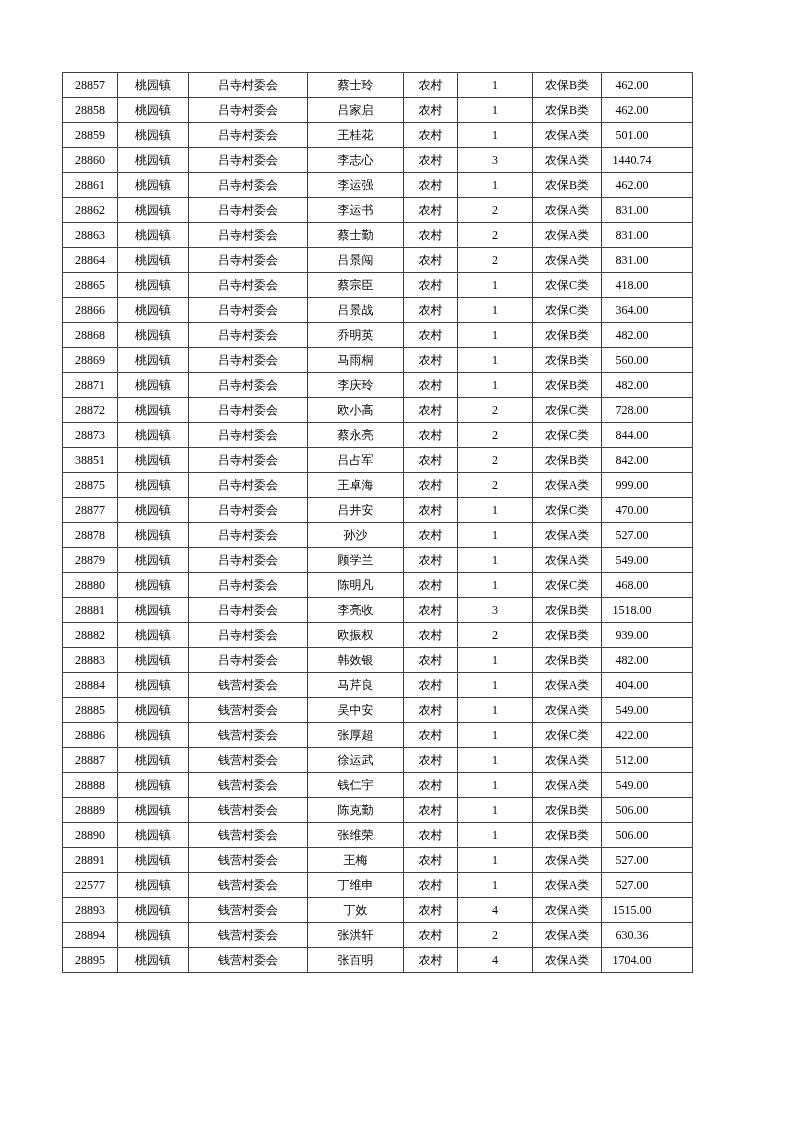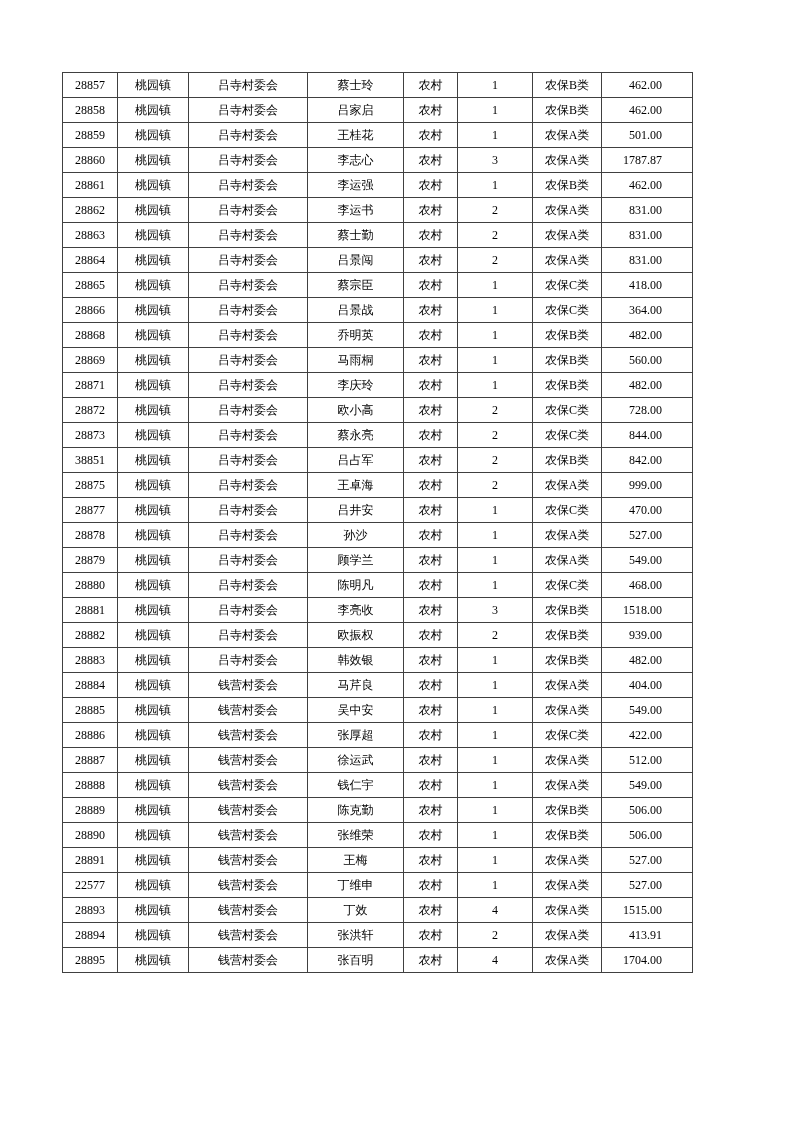--- a/index.html
+++ b/index.html
@@ -35,21 +35,21 @@
     height:25px;
     font-size:12px;
     line-height:24px;
     text-align:center;
     white-space:nowrap;
     overflow:hidden;
     padding:0;
   }
   .partial-table td { height:28px; border-bottom:none; }
   .data-table td.col-7 {
-    text-align:right;
+    text-align:center;
     padding-right:30px;
   }
 </style>
 </head>
 <body>
 
 <div class="page">
 
   <table class="data-table">
     <colgroup>
@@ -94,21 +94,21 @@
           <td class="col-7">501.00</td>
         </tr>
         <tr>
           <td class="col-0">28860</td>
           <td class="col-1">桃园镇</td>
           <td class="col-2">吕寺村委会</td>
           <td class="col-3">李志心</td>
           <td class="col-4">农村</td>
           <td class="col-5">3</td>
           <td class="col-6">农保A类</td>
-          <td class="col-7">1787.87</td>
+          <td class="col-7">1440.74</td>
         </tr>
         <tr>
           <td class="col-0">28861</td>
           <td class="col-1">桃园镇</td>
           <td class="col-2">吕寺村委会</td>
           <td class="col-3">李运强</td>
           <td class="col-4">农村</td>
           <td class="col-5">1</td>
           <td class="col-6">农保B类</td>
           <td class="col-7">462.00</td>
@@ -404,21 +404,21 @@
           <td class="col-7">1515.00</td>
         </tr>
         <tr>
           <td class="col-0">28894</td>
           <td class="col-1">桃园镇</td>
           <td class="col-2">钱营村委会</td>
           <td class="col-3">张洪轩</td>
           <td class="col-4">农村</td>
           <td class="col-5">2</td>
           <td class="col-6">农保A类</td>
-          <td class="col-7">413.91</td>
+          <td class="col-7">630.36</td>
         </tr>
         <tr>
           <td class="col-0">28895</td>
           <td class="col-1">桃园镇</td>
           <td class="col-2">钱营村委会</td>
           <td class="col-3">张百明</td>
           <td class="col-4">农村</td>
           <td class="col-5">4</td>
           <td class="col-6">农保A类</td>
           <td class="col-7">1704.00</td>

